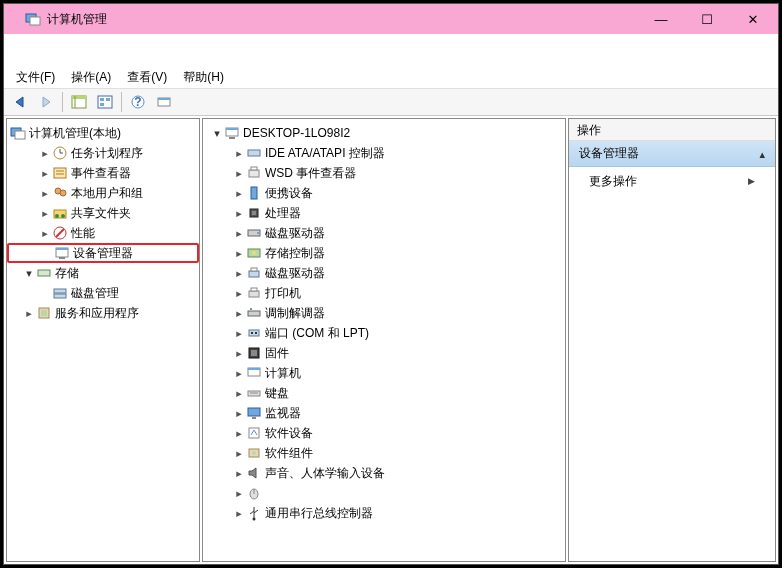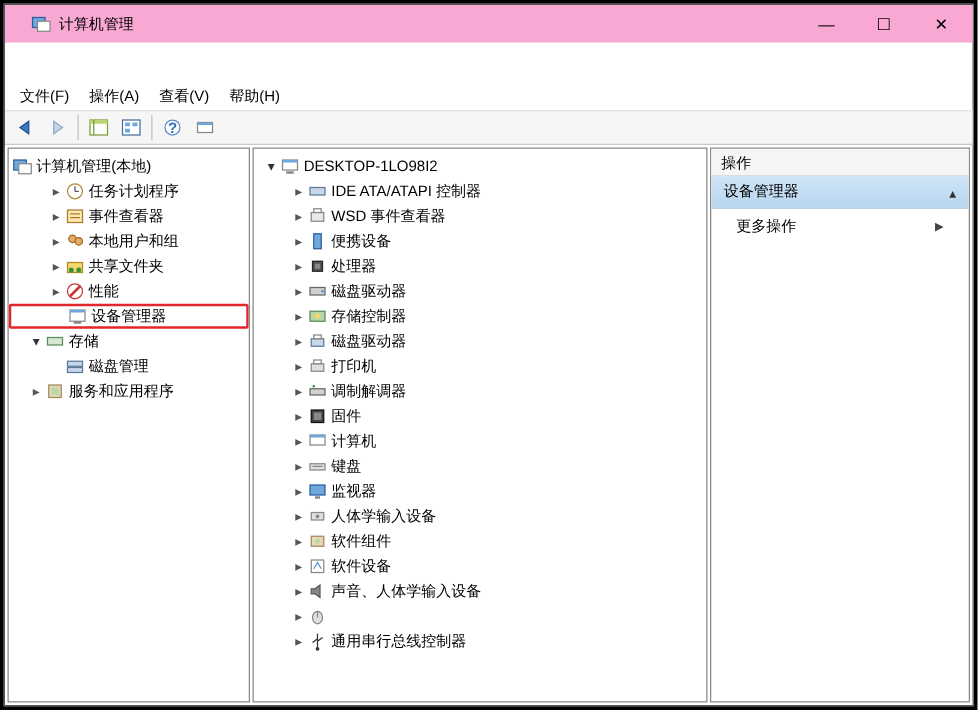--- a/index.html
+++ b/index.html
@@ -309,20 +309,31 @@
               <rect x="2" y="6" width="12" height="5" fill="#d0d0d0" stroke="#666"></rect>
               <circle cx="5" cy="4" r="1" fill="#3a8f3a"></circle>
             </svg>
           </span>
           <span>调制解调器</span>
         </div>
       <div class="tree-row" style="padding-left:30px">
           <span class="expander arrow-r"></span>
           <span class="tree-icon">
             <svg width="16" height="16">
+              <rect x="3" y="5" width="10" height="6" fill="#c8d8e8" stroke="#5a7a9a"></rect>
+              <rect x="5" y="7" width="2" height="2" fill="#333"></rect>
+              <rect x="9" y="7" width="2" height="2" fill="#333"></rect>
+            </svg>
+          </span>
+          <span>端口 (COM 和 LPT)</span>
+        </div>
+      <div class="tree-row" style="padding-left:30px">
+          <span class="expander arrow-r"></span>
+          <span class="tree-icon">
+            <svg width="16" height="16">
               <rect x="3" y="3" width="10" height="10" fill="#444" stroke="#111"></rect>
               <rect x="5" y="5" width="6" height="6" fill="#888"></rect>
             </svg>
           </span>
           <span>固件</span>
         </div>
       <div class="tree-row" style="padding-left:30px">
           <span class="expander arrow-r"></span>
           <span class="tree-icon">
             <svg width="16" height="16">
@@ -349,45 +360,35 @@
               <rect x="2" y="3" width="12" height="8" fill="#6fa8dc" stroke="#2a5d9e"></rect>
               <rect x="6" y="12" width="4" height="2" fill="#888"></rect>
             </svg>
           </span>
           <span>监视器</span>
         </div>
       <div class="tree-row" style="padding-left:30px">
           <span class="expander arrow-r"></span>
           <span class="tree-icon">
             <svg width="16" height="16">
-              <rect x="3" y="5" width="10" height="6" fill="#e0e0e0" stroke="#888"></rect>
-              <circle cx="8" cy="8" r="1.5" fill="#888"></circle>
-            </svg>
-          </span>
-          <span>人体学输入设备</span>
+              <rect x="3" y="3" width="10" height="10" fill="#fff" stroke="#888"></rect>
+              <path d="M5 10 L8 5 L11 10" stroke="#5a8fd0" fill="none"></path>
+            </svg>
+          </span>
+          <span>软件设备</span>
         </div>
       <div class="tree-row" style="padding-left:30px">
           <span class="expander arrow-r"></span>
           <span class="tree-icon">
             <svg width="16" height="16">
               <rect x="3" y="4" width="10" height="8" fill="#e8d8b8" stroke="#a08a5a"></rect>
               <circle cx="8" cy="8" r="2" fill="#b8d8a8"></circle>
             </svg>
           </span>
           <span>软件组件</span>
-        </div>
-      <div class="tree-row" style="padding-left:30px">
-          <span class="expander arrow-r"></span>
-          <span class="tree-icon">
-            <svg width="16" height="16">
-              <rect x="3" y="3" width="10" height="10" fill="#fff" stroke="#888"></rect>
-              <path d="M5 10 L8 5 L11 10" stroke="#5a8fd0" fill="none"></path>
-            </svg>
-          </span>
-          <span>软件设备</span>
         </div>
       <div class="tree-row" style="padding-left:30px">
           <span class="expander arrow-r"></span>
           <span class="tree-icon">
             <svg width="16" height="16">
               <path d="M3 6 L6 6 L10 3 L10 13 L6 10 L3 10 Z" fill="#888" stroke="#555"></path>
             </svg>
           </span>
           <span>声音、人体学输入设备</span>
         </div>

